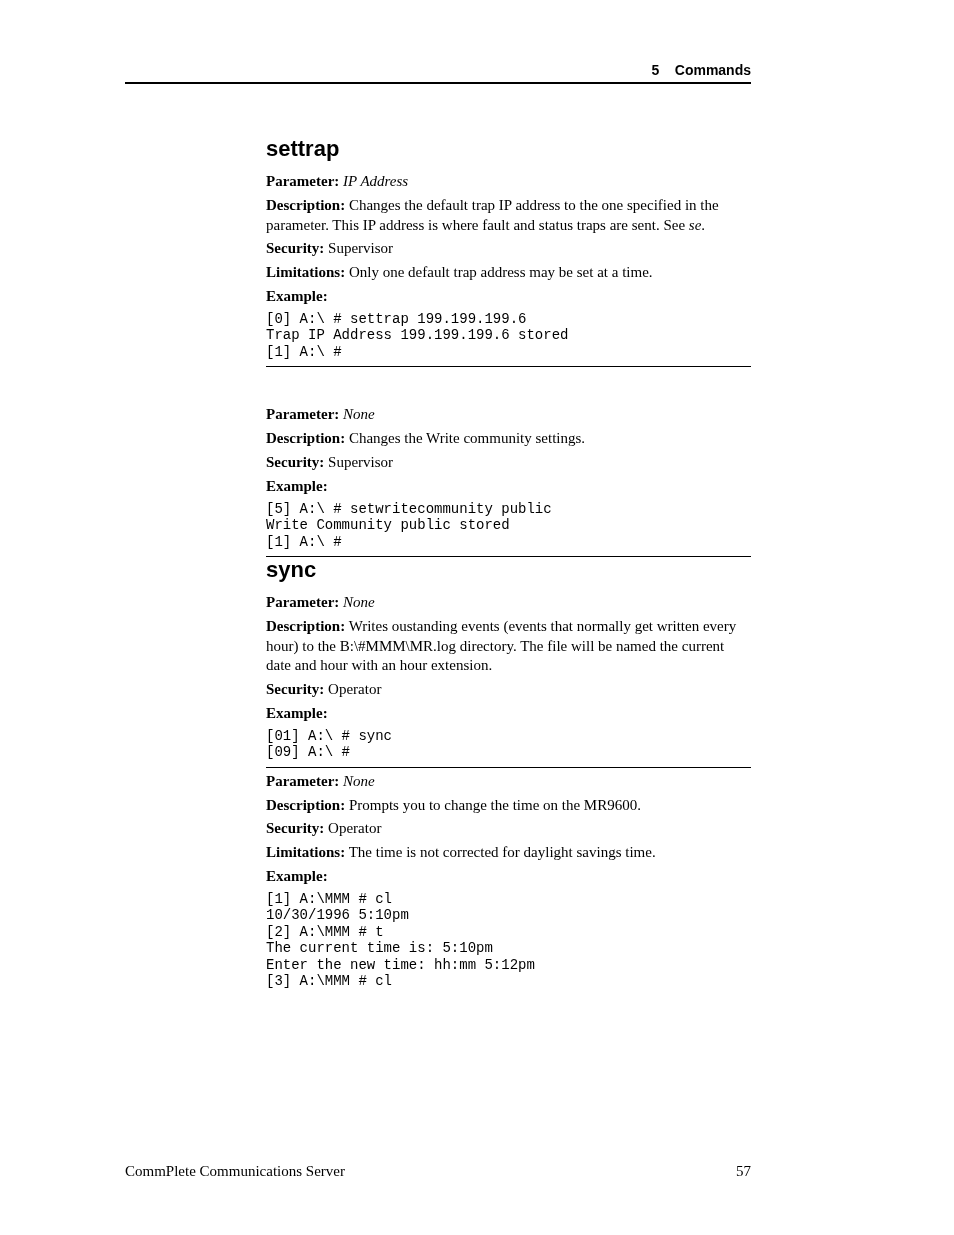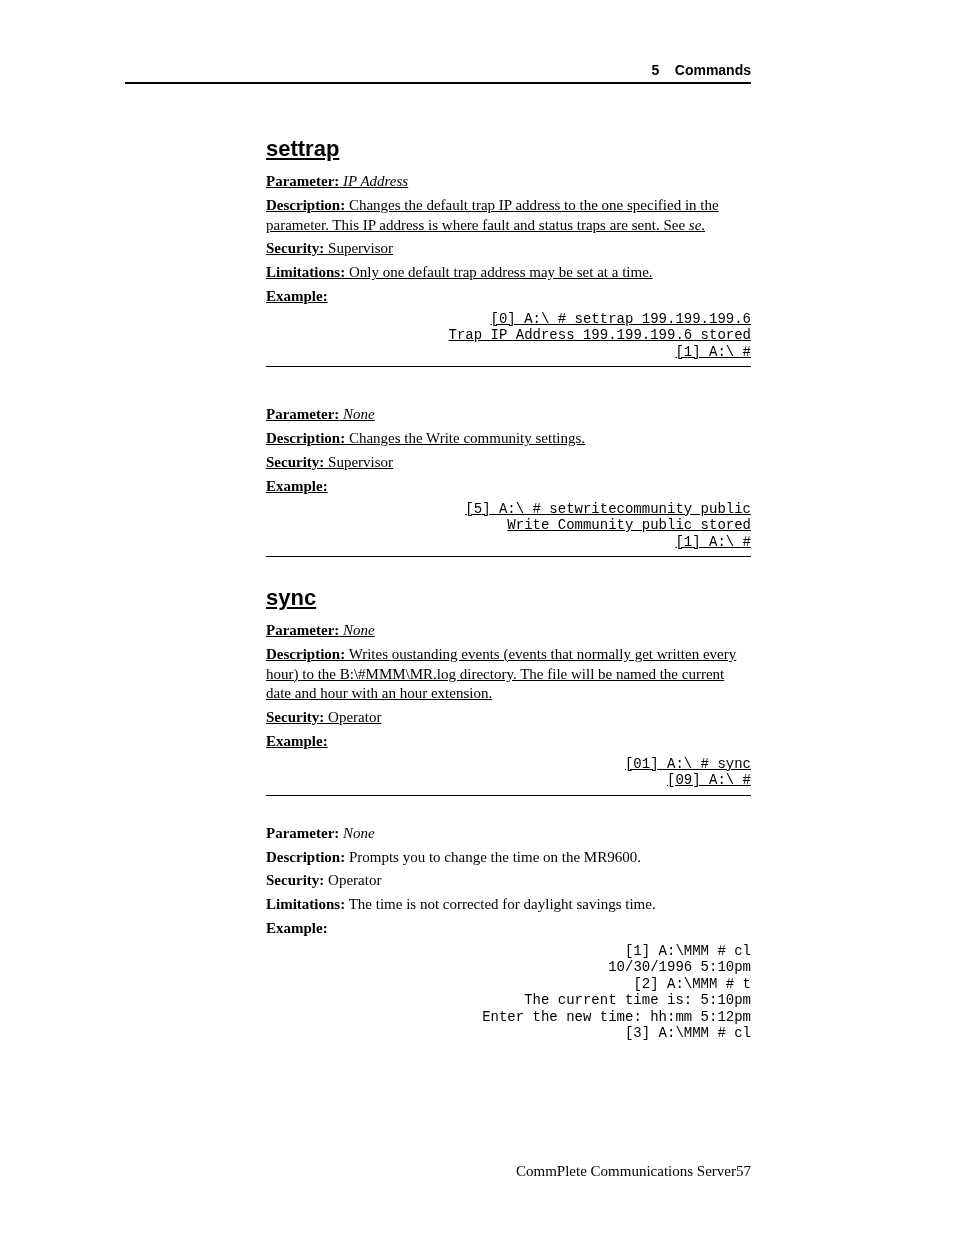--- a/index.html
+++ b/index.html
@@ -33,22 +33,20 @@
   }
   .content {
     position: absolute;
     top: 136px;
     left: 266px;
     right: 125px;
   }
   .cmd-section {
     border-bottom: 1.5px solid #000;
     padding-bottom: 6px;
-    margin-bottom: 28px;
-    text-decoration: underline;
   }
   .cmd-heading {
     font-family: Arial, Helvetica, sans-serif;
     font-weight: bold;
     font-size: 22px;
     margin: 0 0 10px 0;
   }
   .row {
     font-size: 15px;
     line-height: 1.32;
@@ -61,36 +59,35 @@
     font-style: italic;
     font-family: "Times New Roman", Times, serif;
   }
   pre.codeblock {
     font-family: "Courier New", Courier, monospace;
     font-size: 14px;
     line-height: 1.18;
     margin: 0;
     padding: 0;
     white-space: pre;
-    text-align: right;
   }
   .code-para {
     font-family: "Courier New", Courier, monospace;
     font-size: 14px;
     line-height: 1.18;
     margin: 4px 0 0 0;
   }
   .footer {
     position: absolute;
     left: 125px;
     right: 125px;
     bottom: 55px;
     font-size: 15px;
     display: flex;
-    justify-content: flex-end;
+    justify-content: space-between;
     margin-top: 36px;
   }
 </style>
 </head>
 <body>
 
 <div class="page">
 
   <div class="header">
     <span>5</span>

